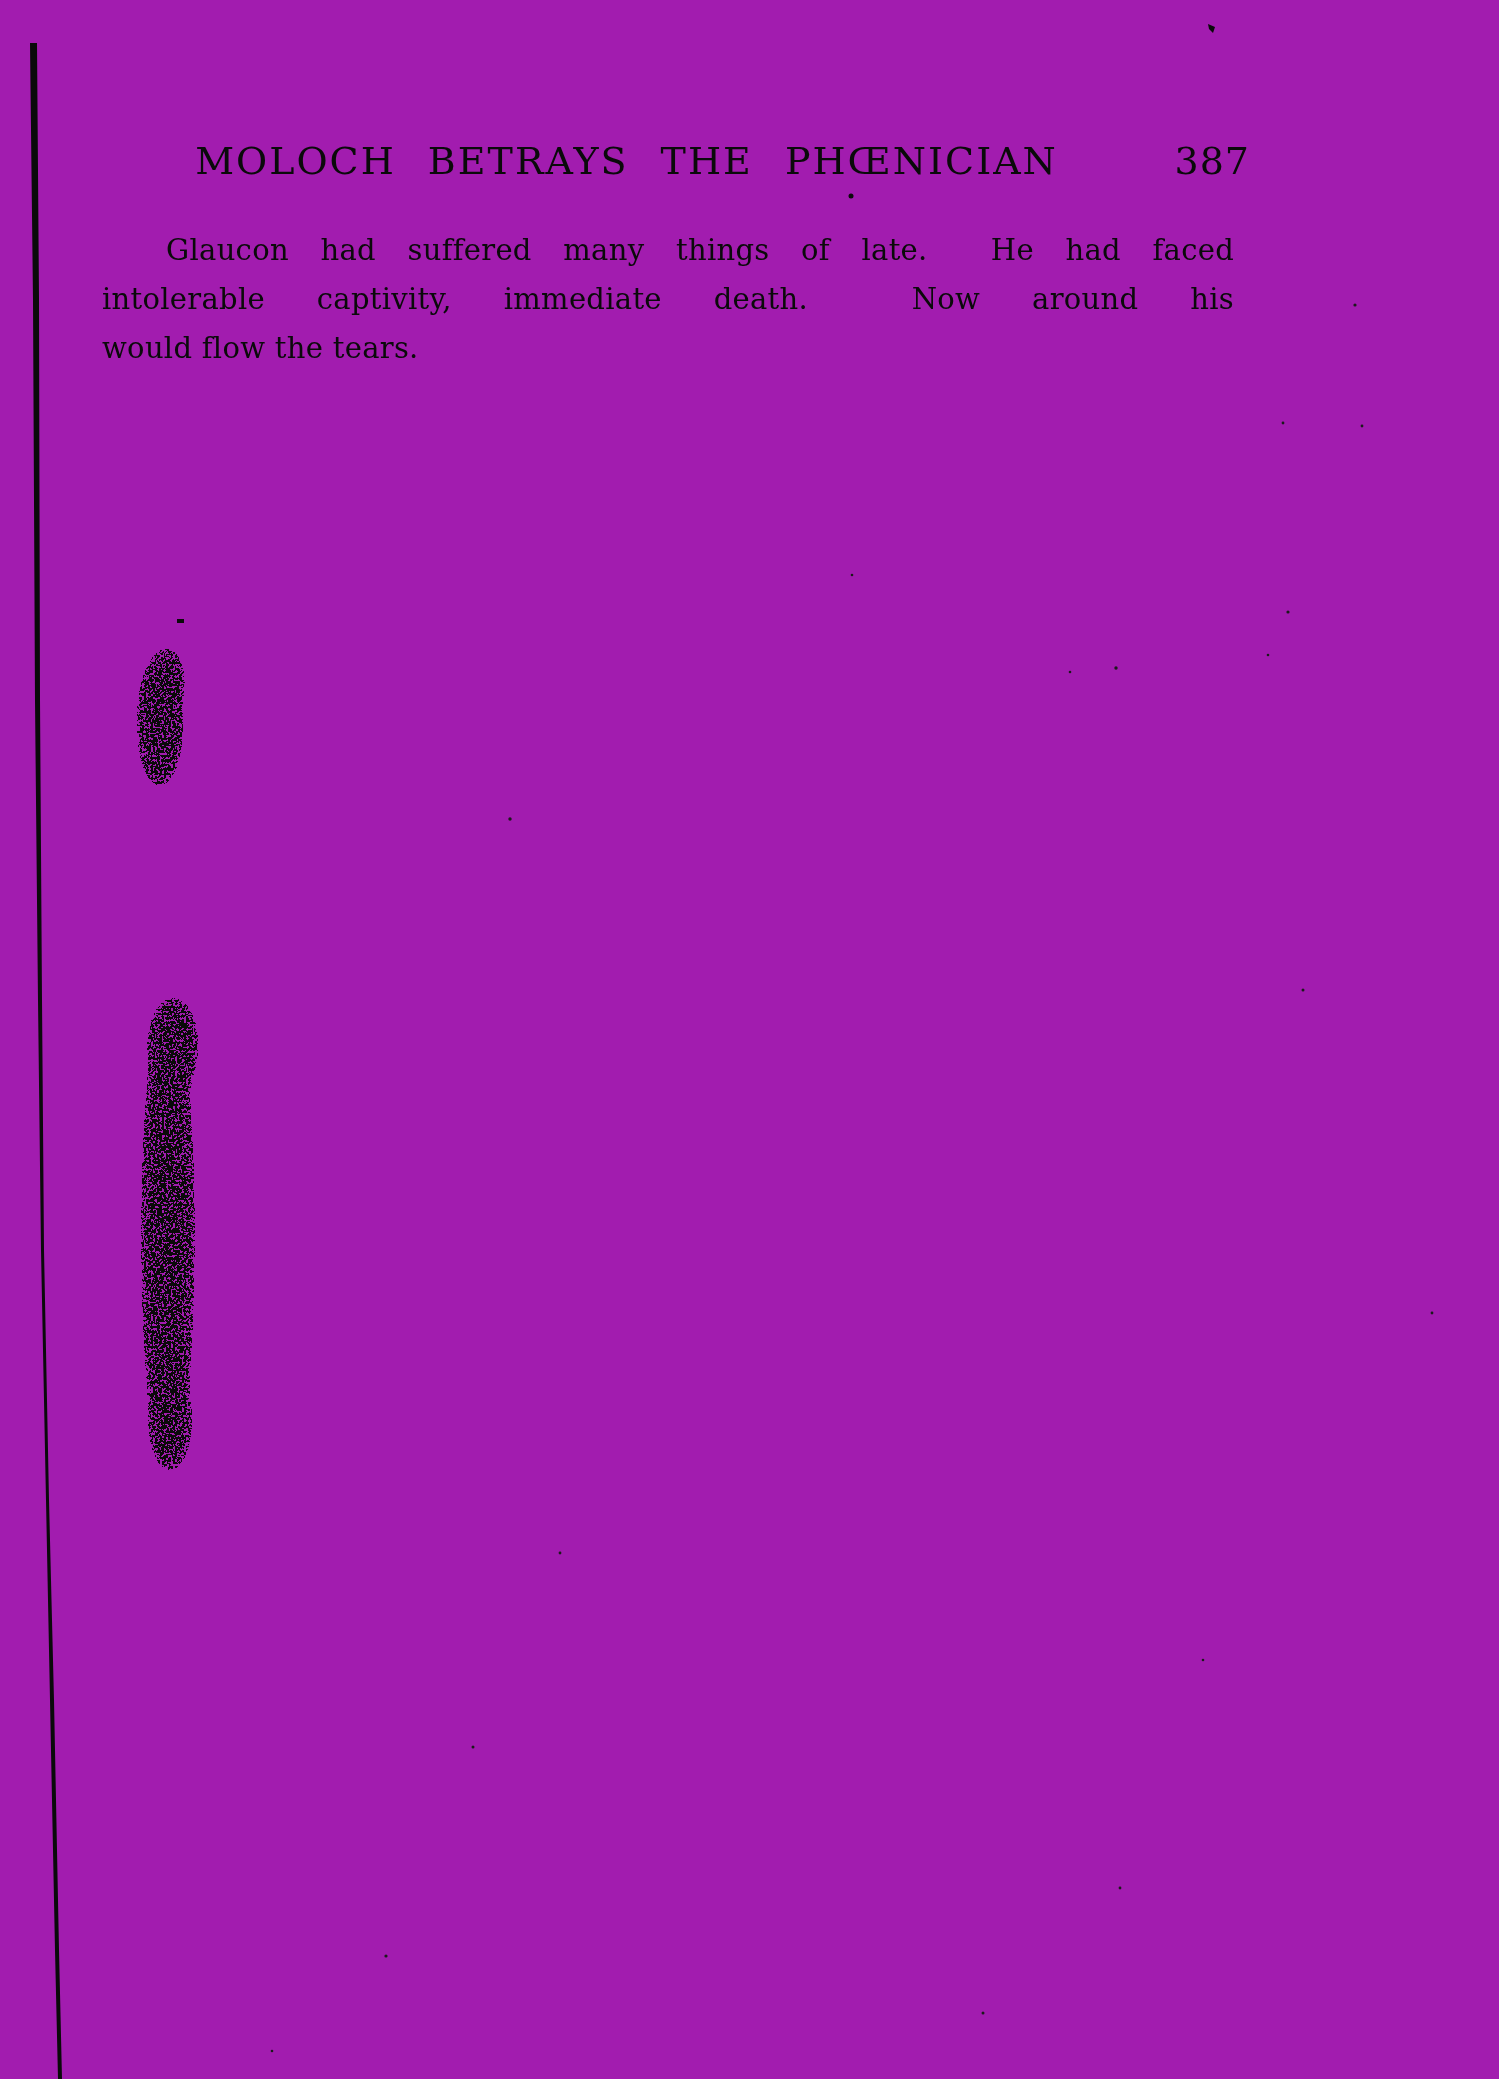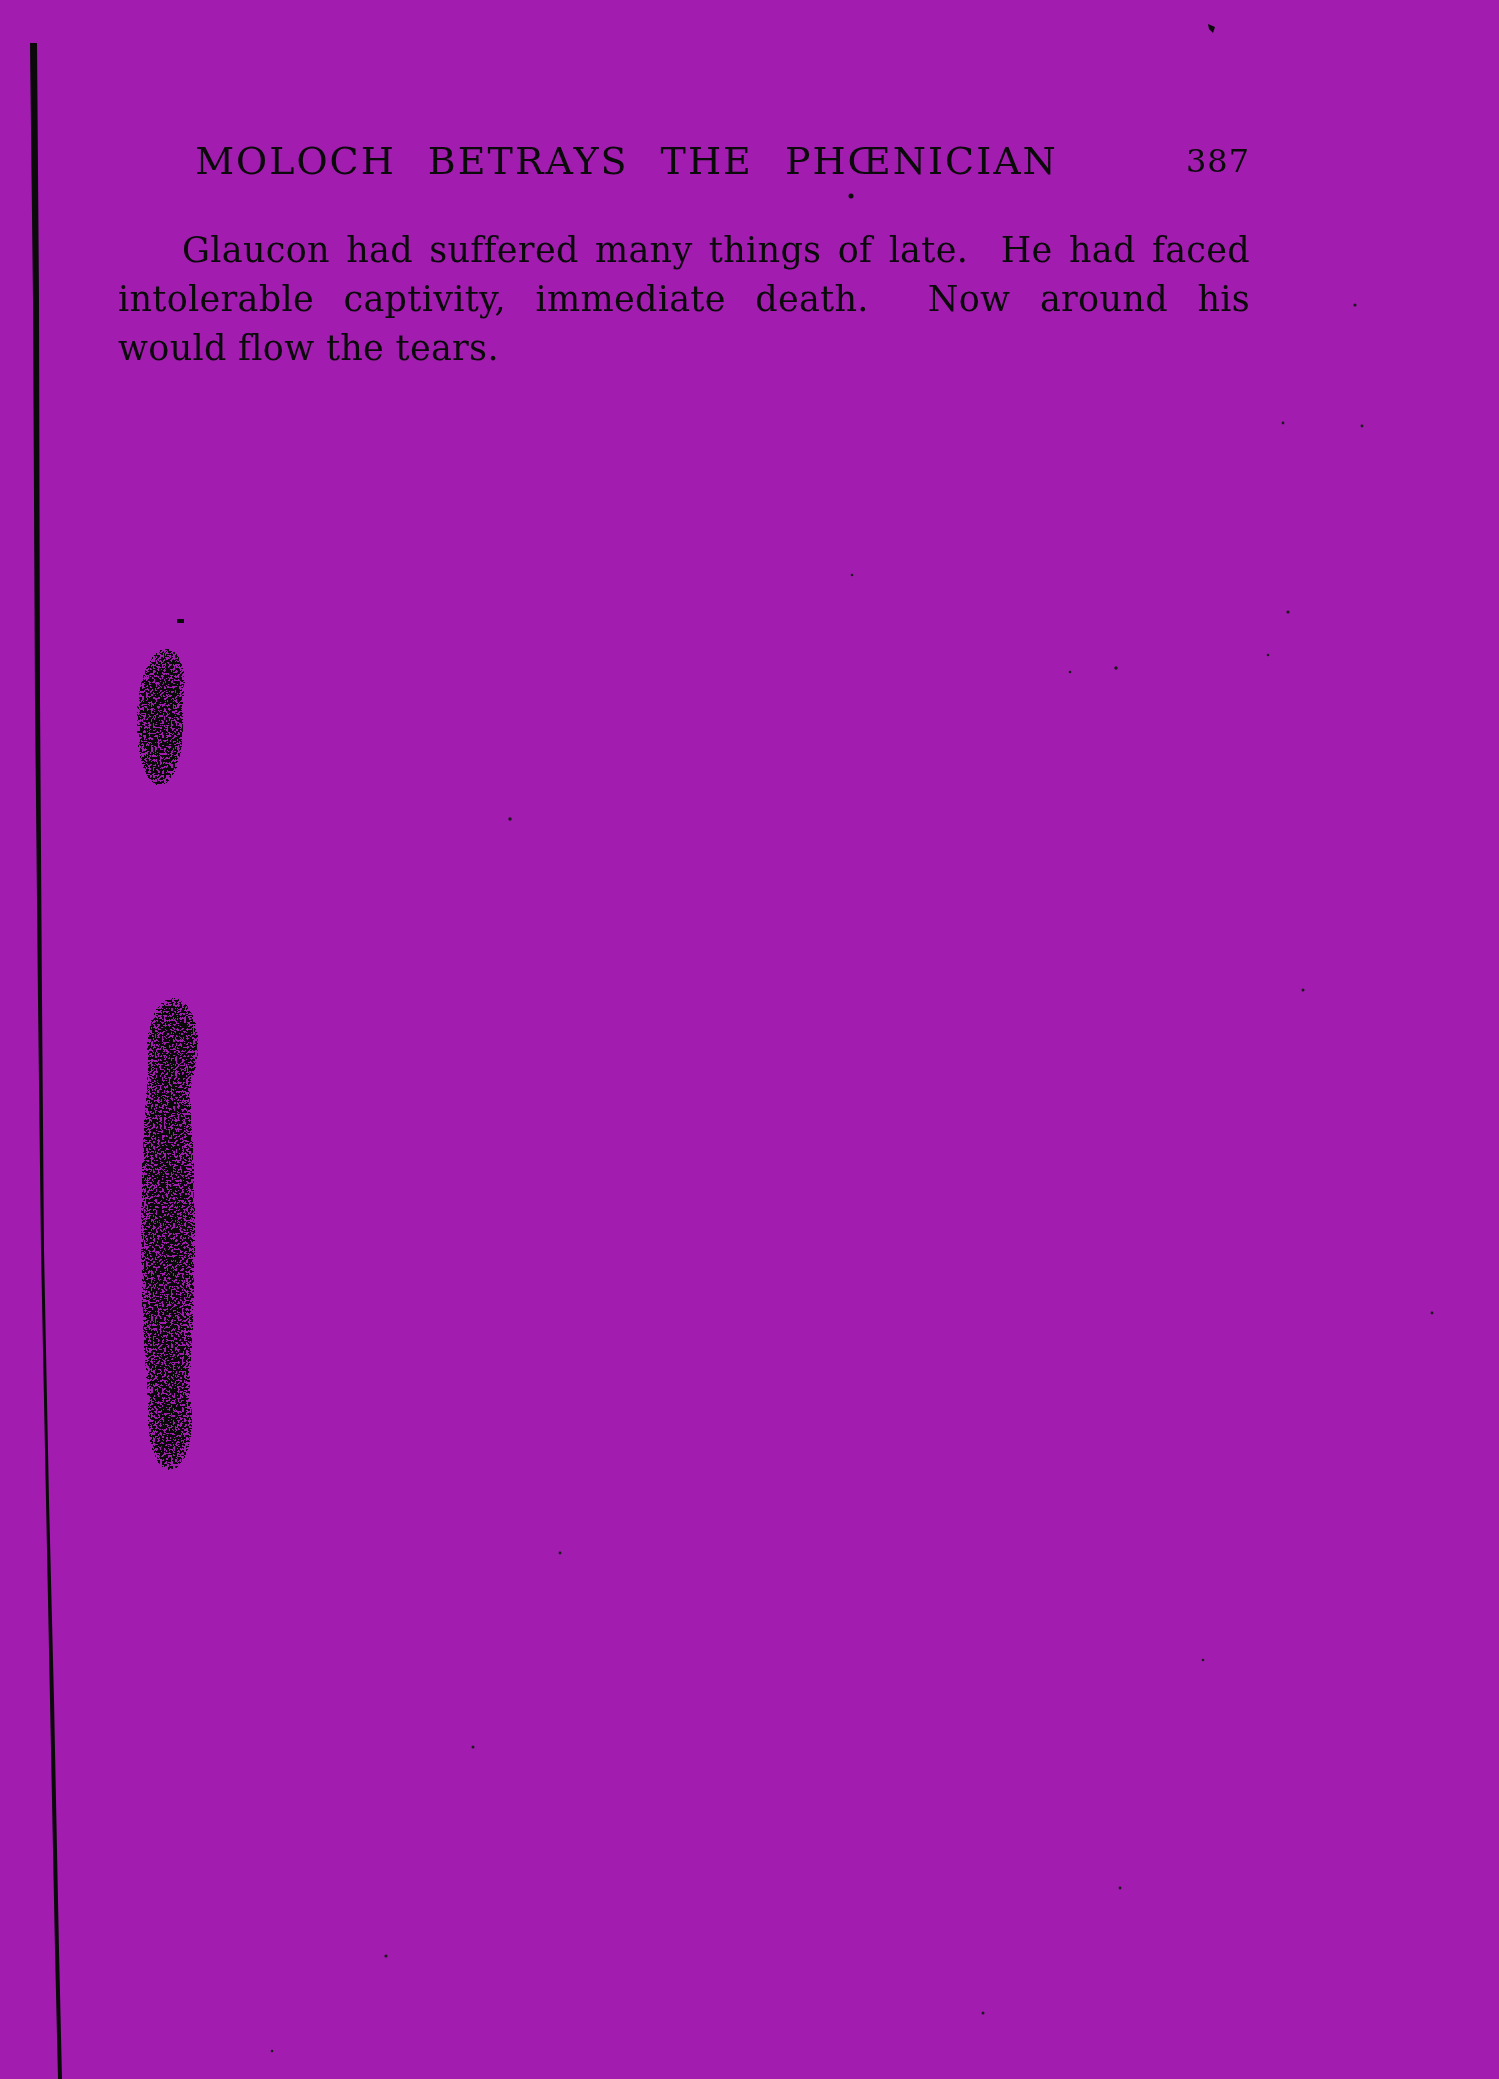--- a/index.html
+++ b/index.html
@@ -30,29 +30,29 @@
     text-align: center;
     font-size: 38px;
     line-height: 46px;
     letter-spacing: 2px;
     word-spacing: 18px;
     white-space: nowrap;
   }
   .page-number {
     position: absolute;
     right: 0; top: 0;
-    font-size: 32px;
+    font-size: 38px;
     line-height: 46px;
     letter-spacing: 1px;
   }
   .body-paragraph {
     position: absolute;
-    left: 118px; top: 226px;
+    left: 102px; top: 226px;
     width: 1132px;
-    font-size: 35px;
+    font-size: 29px;
     line-height: 49px;
     letter-spacing: 0.3px;
   }
   .paragraph-line {
     white-space: pre-wrap;
     text-align: justify;
     text-align-last: justify;
     height: 49px;
     overflow: visible;
   }

